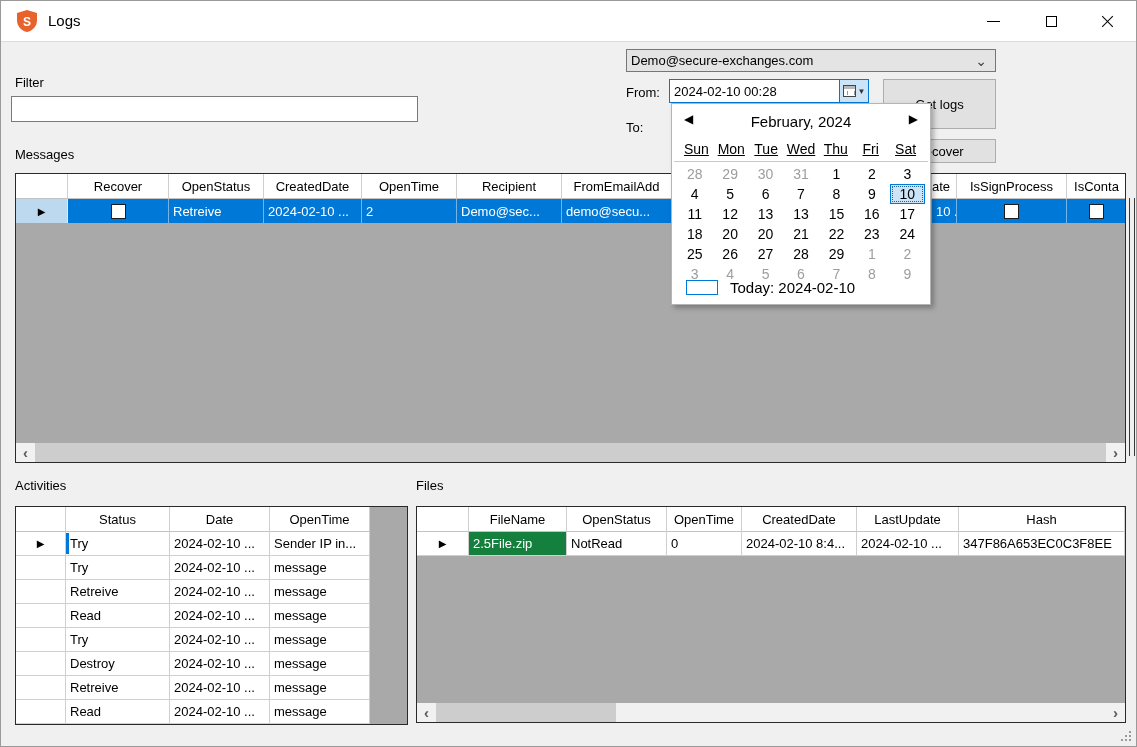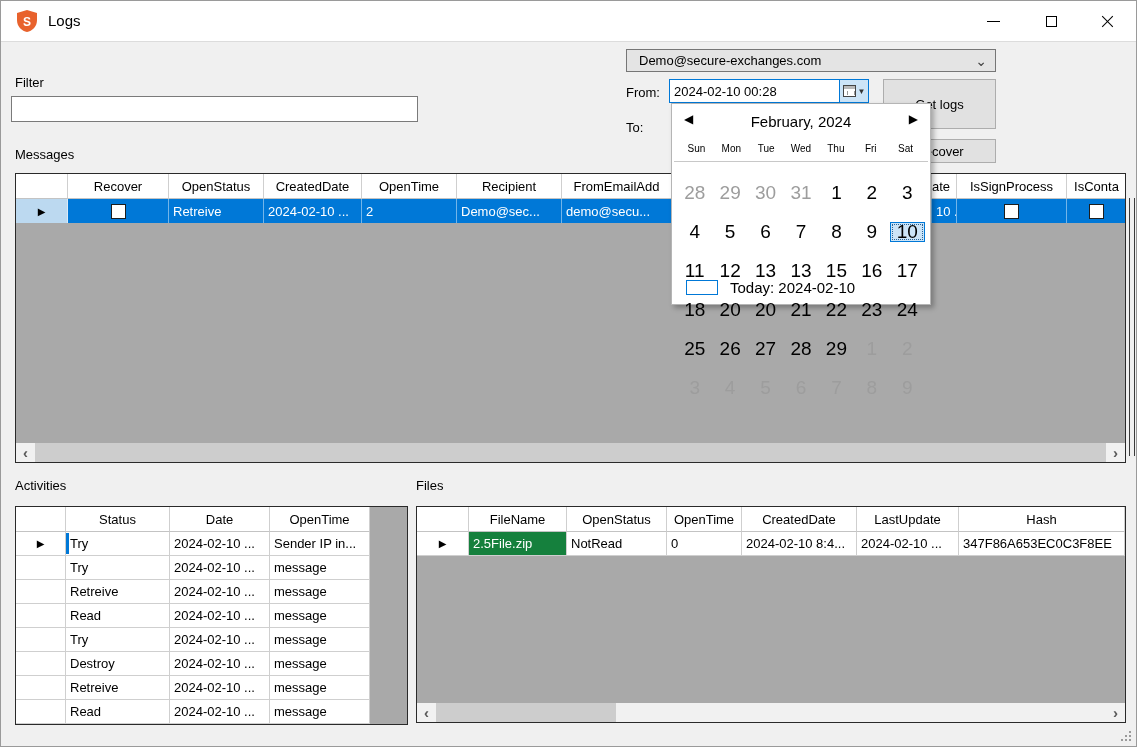--- a/index.html
+++ b/index.html
@@ -22,21 +22,21 @@
   .xglyph { position:relative; width:13px; height:13px; display:block; }
   .xglyph i { position:absolute; left:-1px; top:6px; width:15px; height:1px; background:#000; }
   .xglyph i.x1 { transform:rotate(45deg); } .xglyph i.x2 { transform:rotate(-45deg); }
 
   
   .lbl { position:absolute; font-size:13px; }
   .btn { position:absolute; background:#e1e1e1; border:1px solid #adadad;
          font-family:inherit; font-size:13px; color:#000; text-align:center; }
   .combo { position:absolute; left:625px; top:48px; width:370px; height:23px;
            background:#e4e4e4; border:1px solid #767676; font-size:13px;
-           display:flex; align-items:center; padding:0 8px 0 12px; }
+           display:flex; align-items:center; padding:0 8px 0 4px; }
   .combo .val { flex:1; overflow:hidden; white-space:nowrap; }
   .chev { color:#444; font-size:14px; line-height:10px; }
 
   .filterlbl { left:14px; top:74px; }
   .filterinput { position:absolute; left:10px; top:95px; width:407px; height:26px;
                  border:1px solid #7a7a7a; background:#fff; font-family:inherit;
                  font-size:13px; padding:0 4px; }
   .clearbtn  { left:424px; top:93px;  width:187px; height:29px; }
   .searchbtn { left:424px; top:132px; width:187px; height:29px; }
   .msglbl   { left:14px; top:146px; }
@@ -102,24 +102,24 @@
   
   .calendar { position:absolute; left:670px; top:102px; width:260px; height:202px;
               background:#fff; border:1px solid #b5b5b5; z-index:50;
               box-shadow:3px 3px 5px rgba(0,0,0,.28); }
   .calnav { position:relative; height:32px; }
   .caltitle { position:absolute; left:0; right:0; top:9px; text-align:center; font-size:15px; }
   .calprev, .calnext { position:absolute; top:8px; font-size:12px; color:#000; }
   .calprev { left:12px; } .calnext { right:12px; }
   .caldays { display:grid; grid-template-columns:repeat(7,1fr); padding:0 5px;
              height:26px; border-bottom:1px solid #c8c8c8; margin:0 2px; }
-  .cdn { font-size:10px; display:flex; align-items:center; justify-content:center; }
+  .cdn { font-size:14px; display:flex; align-items:center; justify-content:center;text-decoration:underline; }
   .calgrid { display:grid; grid-template-columns:repeat(7,1fr); padding:2px 5px 0 5px; }
-  .cday { height:20px; font-size:19px; display:flex; align-items:center;
-          justify-content:center; border:1px solid transparent;margin-top:19px; }
+  .cday { height:20px; font-size:14px; display:flex; align-items:center;
+          justify-content:center; border:1px solid transparent; }
   .cday.muted { color:#9d9d9d; }
   .cday.sel { background:#cce4f7; border:1px solid #0078d7; outline:1px dotted #2a6496; outline-offset:-3px; }
   .calfoot { position:absolute; left:0; right:4px; bottom:6px; height:20px; }
   .todaybox { position:absolute; left:14px; top:2px; width:32px; height:15px;
               background:#fff; border:1px solid #0078d7; }
   .todaylbl { position:absolute; left:58px; top:1px; font-size:15px; }
 
   
   .grip { position:absolute; right:3px; bottom:3px; width:12px; height:12px; }
   .grip i { position:absolute; width:2px; height:2px; background:#9a9a9a;

